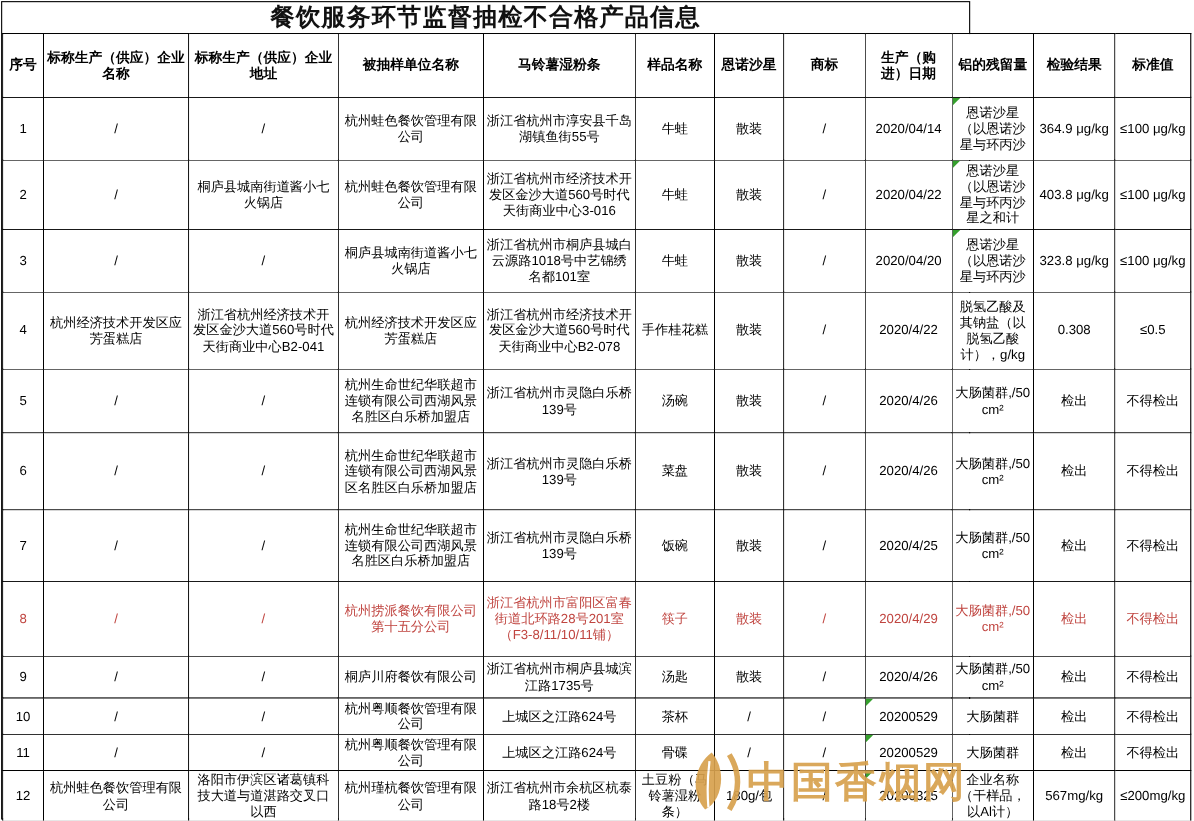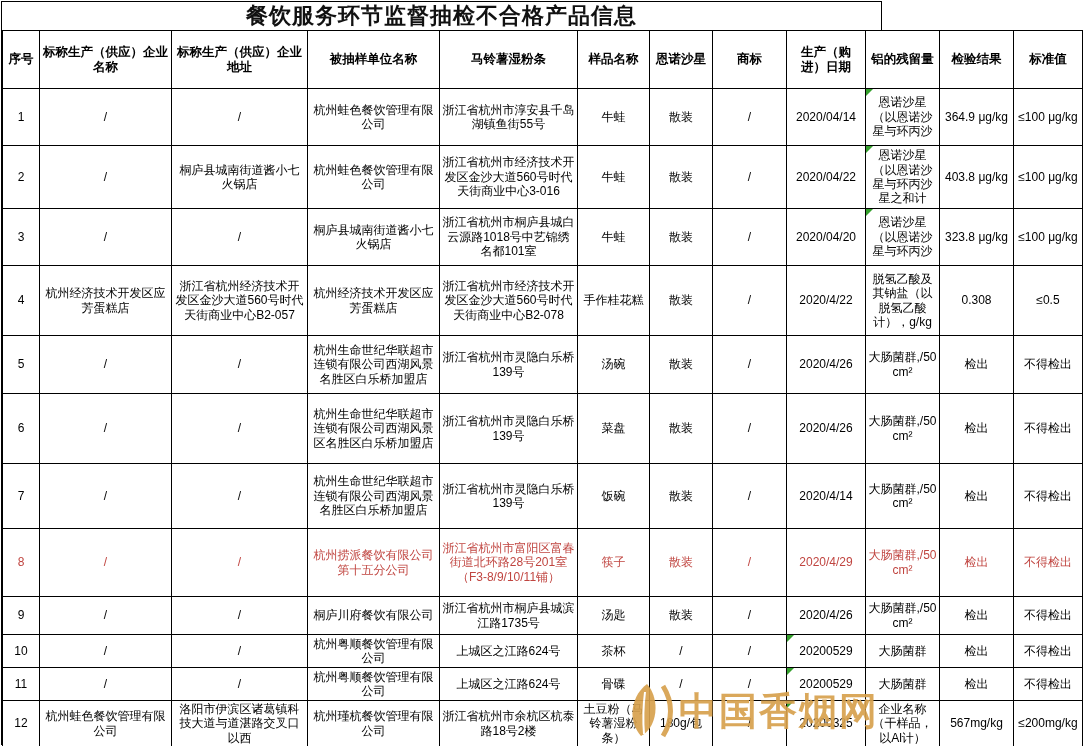--- a/index.html
+++ b/index.html
@@ -226,21 +226,21 @@
           </td>
         </tr>
         <tr>
           <td>
             <div class="cv">4</div>
           </td>
           <td>
             <div class="cv">杭州经济技术开发区应芳蛋糕店</div>
           </td>
           <td>
-            <div class="cv">浙江省杭州经济技术开发区金沙大道560号时代天街商业中心B2-057</div>
+            <div class="cv">浙江省杭州经济技术开发区金沙大道560号时代天街商业中心B2-041</div>
           </td>
           <td>
             <div class="cv">杭州经济技术开发区应芳蛋糕店</div>
           </td>
           <td>
             <div class="cv">浙江省杭州市经济技术开发区金沙大道560号时代天街商业中心B2-078</div>
           </td>
           <td>
             <div class="cv">手作桂花糕</div>
           </td>
@@ -358,21 +358,21 @@
           <td>
             <div class="cv">饭碗</div>
           </td>
           <td>
             <div class="cv">散装</div>
           </td>
           <td>
             <div class="cv">/</div>
           </td>
           <td>
-            <div class="cv">2020/4/14</div>
+            <div class="cv">2020/4/25</div>
           </td>
           <td>
             <div class="cv">大肠菌群,/50cm²</div>
           </td>
           <td>
             <div class="cv">检出</div>
           </td>
           <td>
             <div class="cv">不得检出</div>
           </td>
@@ -384,21 +384,21 @@
           <td>
             <div class="cv">/</div>
           </td>
           <td>
             <div class="cv">/</div>
           </td>
           <td>
             <div class="cv">杭州捞派餐饮有限公司第十五分公司</div>
           </td>
           <td>
-            <div class="cv">浙江省杭州市富阳区富春街道北环路28号201室（F3-8/9/10/11铺）</div>
+            <div class="cv">浙江省杭州市富阳区富春街道北环路28号201室（F3-8/11/10/11铺）</div>
           </td>
           <td>
             <div class="cv">筷子</div>
           </td>
           <td>
             <div class="cv">散装</div>
           </td>
           <td>
             <div class="cv">/</div>
           </td>

